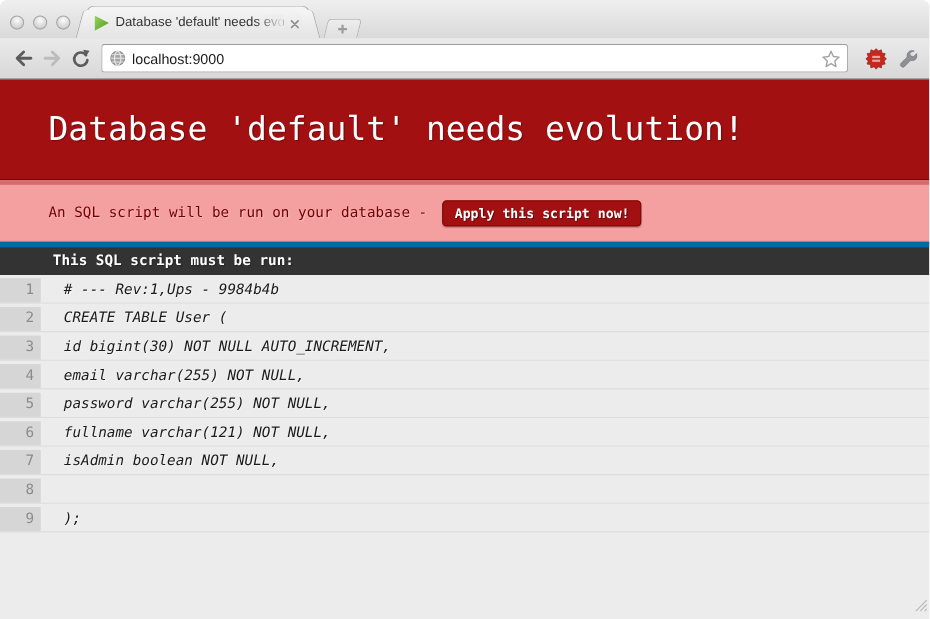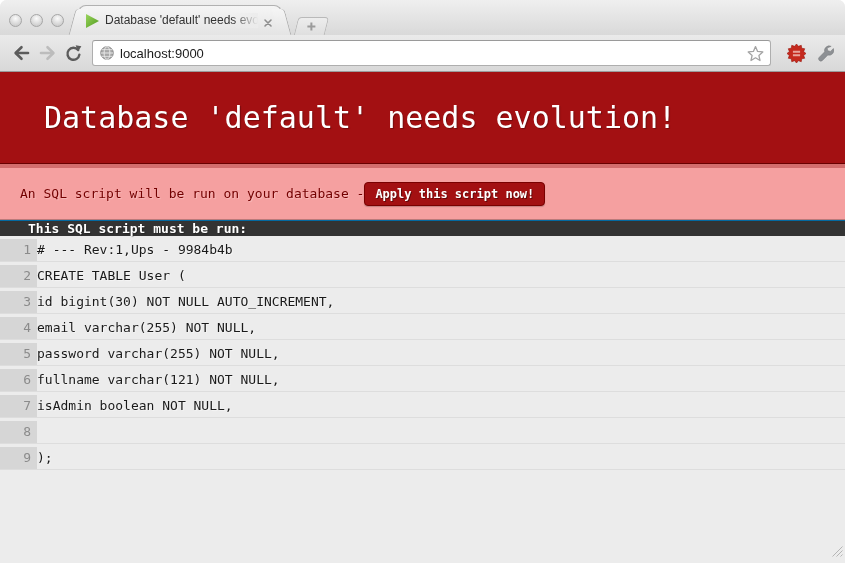--- a/index.html
+++ b/index.html
@@ -71,58 +71,58 @@
   .page{font-family:"DejaVu Sans Mono","Liberation Mono",monospace;}
   .page-title{
     height:92px;display:flex;align-items:center;padding:0 44px;
     background:var(--header-bg,#A31012);
     border-bottom:1px solid var(--header-border,#690000);
     color:#fff;font-size:30px;font-weight:normal;margin:0;
     text-shadow:1px 1px 1px rgba(0,0,0,.3);
     letter-spacing:0;white-space:nowrap;
   }
   .banner{
-    height:56px;display:flex;align-items:center;padding:0 20px;
+    height:56px;display:flex;align-items:center;padding:0 44px;
     background:var(--banner-bg,#F5A0A0);
     border-top:4px solid var(--banner-accent,#D36D6D);
     border-bottom:1px solid var(--banner-border,#BA7A7A);
     color:var(--banner-text,#730000);font-size:13px;
     text-shadow:1px 1px 1px rgba(255,255,255,.3);
   }
   .apply-btn{
-    padding:4px 10px;
+    margin-left:14px;padding:4px 10px;
     background:var(--button-bg,#A31012);
     border:1px solid var(--button-border,#790000);
     border-radius:4px;color:#fff;
     font-family:"DejaVu Sans Mono","Liberation Mono",monospace;
     font-size:12px;font-weight:bold;cursor:pointer;
     text-shadow:1px 1px 0 rgba(0,0,0,.4);
     box-shadow:0 1px 1px rgba(0,0,0,.2);
   }
   .script-header{
-    height:16px;display:flex;align-items:center;padding:0 28px;
+    height:30px;display:flex;align-items:center;padding:0 48px;
     background:var(--script-header-bg,#333333);
-    border-top:1px solid #0369a1;
+    border-top:5px solid #0369a1;
     color:#fff;font-size:13px;font-weight:bold;
     text-shadow:1px 1px 1px rgba(0,0,0,.3);
   }
   .code{background:var(--page-bg,#ECECEC);}
   .codeline{
     display:flex;align-items:flex-end;height:26px;
     border-bottom:1px solid var(--row-border,#DDDDDD);
     font-size:13px;
   }
   .ln{
     width:37px;flex:none;padding:0 6px 0 5px;height:22px;line-height:22px;
     background:var(--gutter-bg,#D6D6D6);color:var(--gutter-text,#8B8B8B);
     text-align:right;
   }
   .src{
-    margin-left:0;height:22px;line-height:22px;color:#1a1a1a;
-    white-space:pre;text-shadow:1px 1px 1px rgba(255,255,255,.5);
+    margin-left:21px;height:22px;line-height:22px;color:#1a1a1a;
+    white-space:pre;text-shadow:1px 1px 1px rgba(255,255,255,.5);font-style:italic;
   }
   .resize-grip{position:absolute;right:2px;bottom:2px;}
 </style>
 </head>
 <body>
 
 <div class="window" style="--header-bg: #A31012; --header-border: #690000; --banner-bg: #F5A0A0; --banner-accent: #D36D6D; --banner-border: #BA7A7A; --banner-text: #730000; --button-bg: #A31012; --button-border: #790000; --script-header-bg: #333333; --page-bg: #ECECEC; --gutter-bg: #D6D6D6; --gutter-text: #8B8B8B; --row-border: #DDDDDD;">
 
   <div class="tabstrip">
     <div class="traffic">

